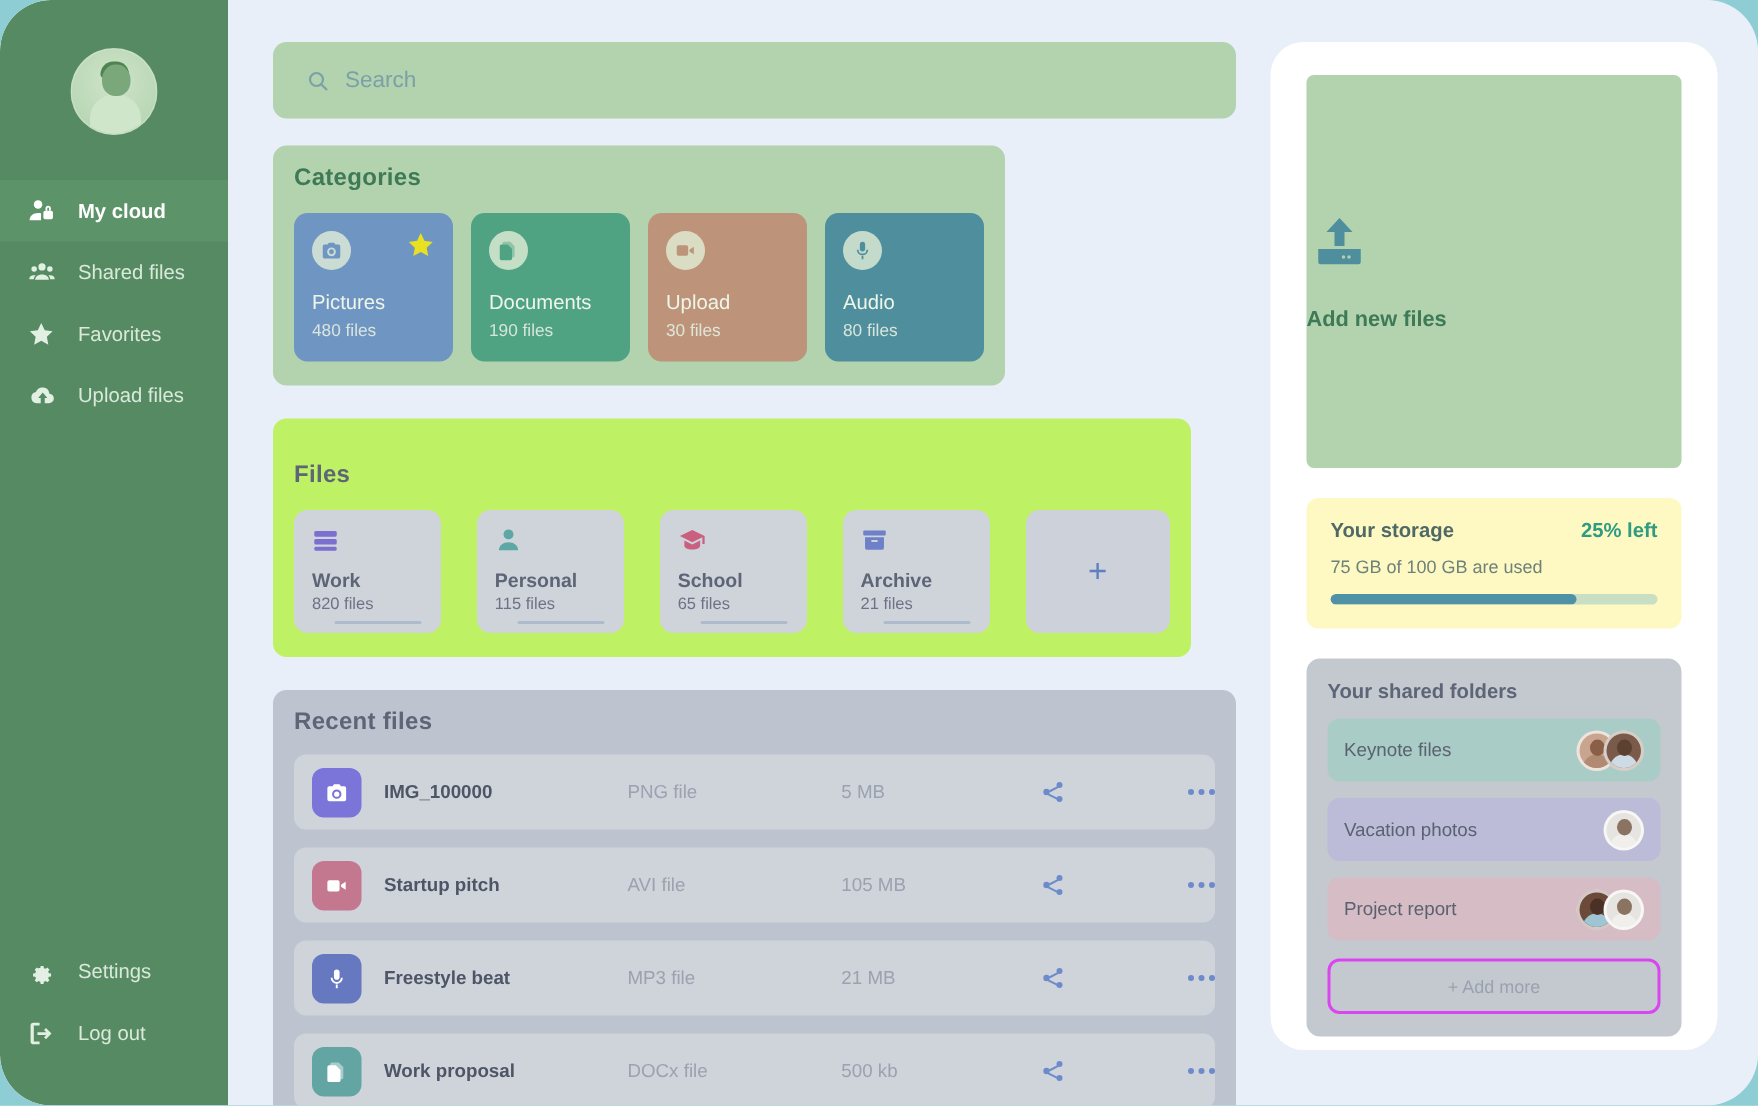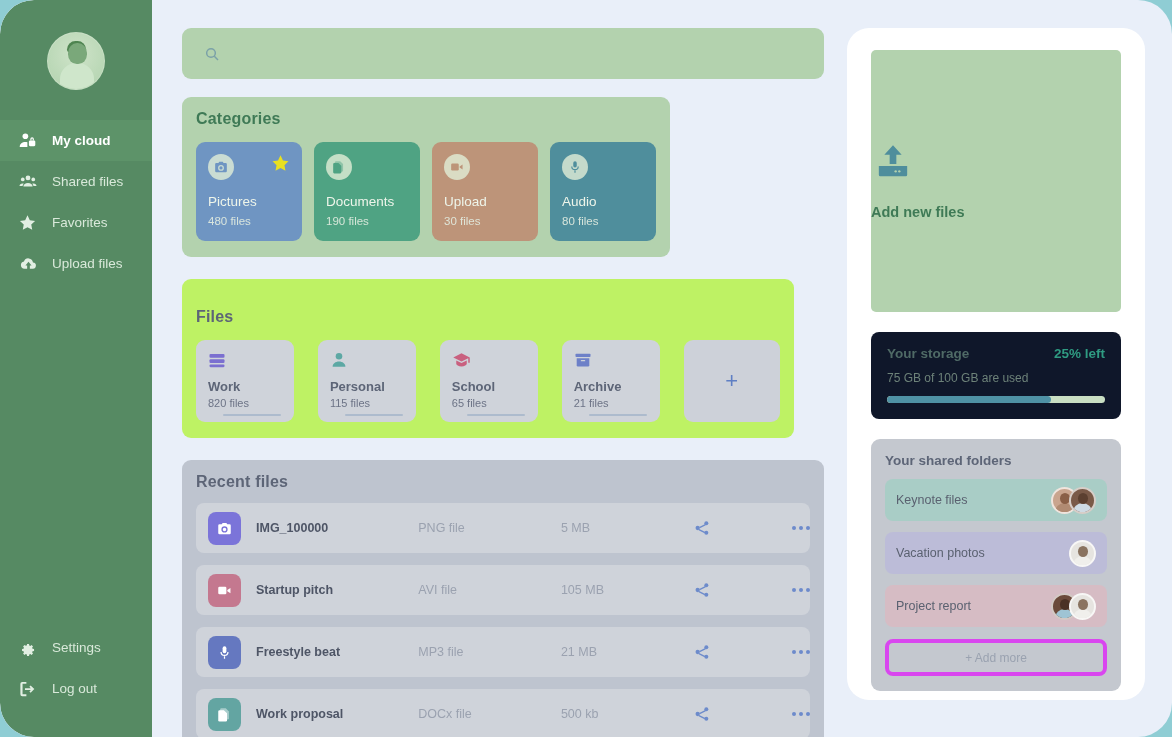--- a/index.html
+++ b/index.html
@@ -183,21 +183,21 @@
     height: 262px; background: #b3d2ae; border-radius: 5px;
     display: flex; flex-direction: column;
     justify-content: center;
     cursor: pointer;
   }
   #upload-label {
     margin-top: 18px; color: #3f7a56;
     font-size: 14.5px; font-weight: bold;
   }
   #storage {
-    margin-top: 20px; background: #0f172a; border-radius: 8px;
+    margin-top: 20px; background: #fef9c3; border-radius: 8px;
     padding: 14px 16px 16px 16px;
   }
   .storage-head { display: flex; justify-content: space-between; align-items: baseline; }
   #storage-title { color: #4f6a66; font-size: 13.5px; font-weight: bold; }
   #storage-left { color: #2f9b82; font-size: 13.5px; font-weight: bold; }
   #storage-sub { margin-top: 10px; color: #6d8279; font-size: 12px; }
   #storage-track {
     margin-top: 11px; height: 7px; border-radius: 4px; background: #c9dfc3;
     overflow: hidden;
   }
@@ -218,21 +218,21 @@
   .mini {
     width: 27px; height: 27px; border-radius: 50%;
     border: 2px solid rgba(255,255,255,.7);
     position: relative; overflow: hidden;
   }
   .mini + .mini { margin-left: -9px; }
   .mini .m-body { position: absolute; left: 2px; top: 14px; width: 19px; height: 16px; border-radius: 10px 10px 0 0; }
   .mini .m-head { position: absolute; left: 7px; top: 4px; width: 10px; height: 11px; border-radius: 50%; }
   #add-more {
     margin-top: 12px; height: 37px; border-radius: 8px;
-    border: 4px solid #d946ef;
+    border: 2px solid #d946ef;
     display: flex; align-items: center; justify-content: center;
     color: #9aa2b0; font-size: 12px; cursor: pointer;
   }
 </style>
 </head>
 <body>
 
 <div id="app">
 
   <div id="sidebar">
@@ -309,20 +309,21 @@
 
   <div id="main">
 
     <div id="search-bar">
       <span class="sicon">
         <svg width="16" height="16" viewBox="0 0 24 24" fill="none" stroke="#7ba1a8" stroke-width="2.2">
             <circle cx="10.5" cy="10.5" r="6.5"></circle>
             <line x1="15.5" y1="15.5" x2="21" y2="21"></line>
           </svg>
       </span>
+      <input id="search-input" value="" placeholder="Search" style="">
     </div>
 
     <div id="categories">
       <div class="panel-title">Categories</div>
       <div class="cat-row">
 
         <div class="cat-card" style="background:#6f95c2">
           <div class="cat-badge">
             <svg width="14" height="14" viewBox="0 0 24 24" fill="#6f95c2">
                 <path d="M9 3l-1.4 2H4a2 2 0 0 0-2 2v12a2 2 0 0 0 2 2h16a2 2 0 0 0 2-2V7a2 2 0 0 0-2-2h-3.6L15 3zm3 5.5a5 5 0 1 1 0 10 5 5 0 0 1 0-10zm0 2.2a2.8 2.8 0 1 0 0 5.6 2.8 2.8 0 0 0 0-5.6z"></path>

